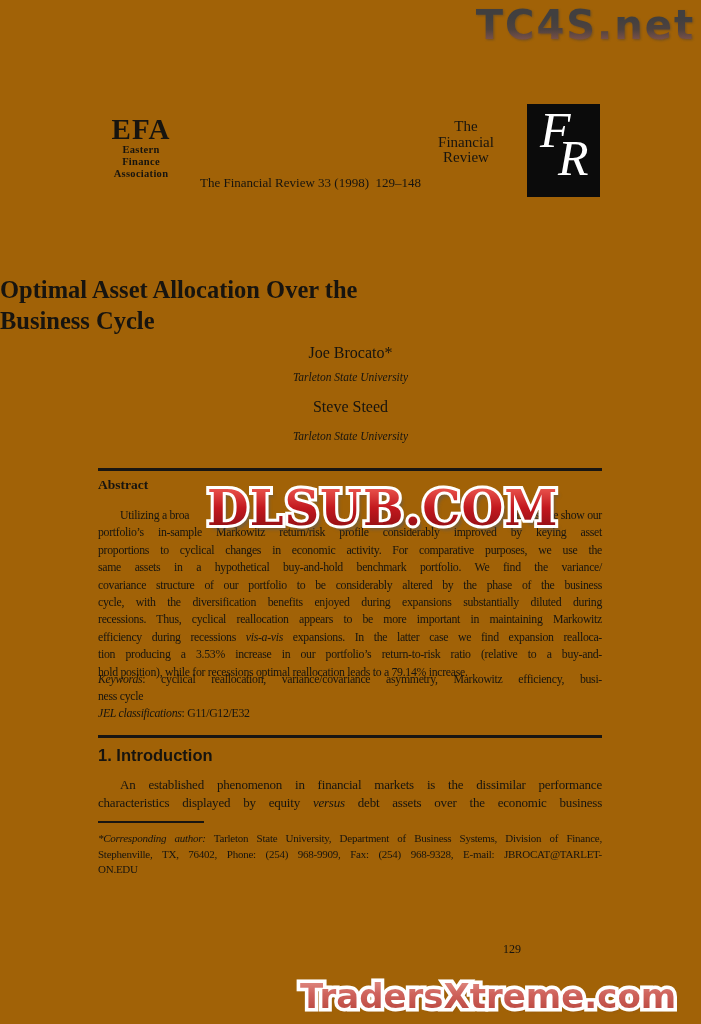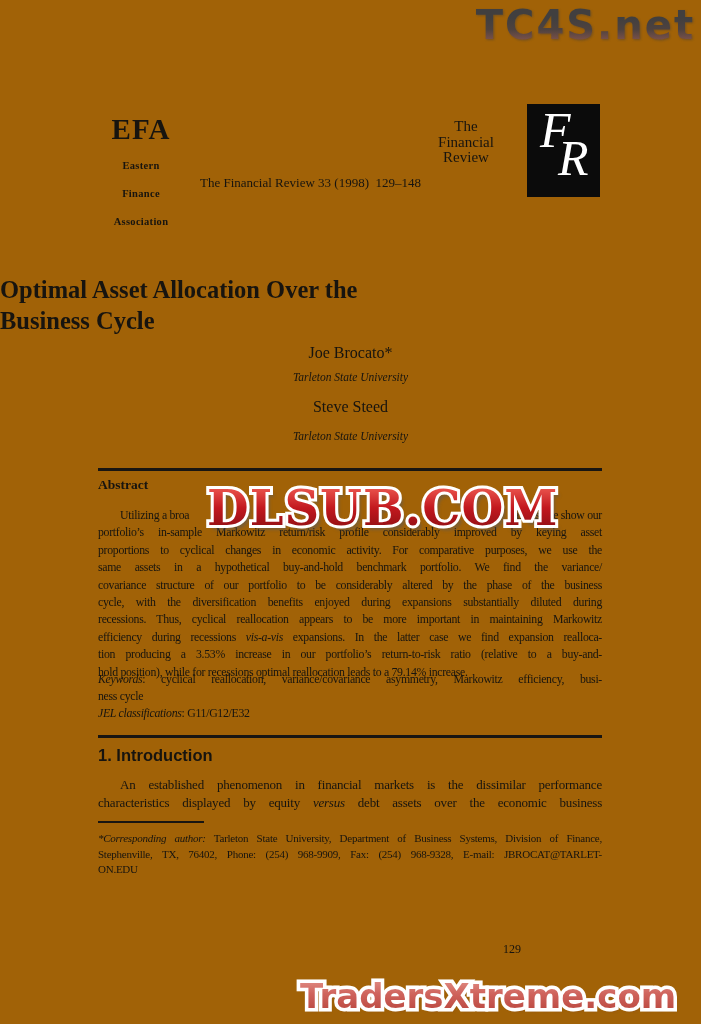--- a/index.html
+++ b/index.html
@@ -15,21 +15,21 @@
   
   .wm-top{right:6px;top:2px;font-family:"DejaVu Sans",sans-serif;font-weight:bold;
     font-size:40px;letter-spacing:2px;
     background:linear-gradient(#413f3f 35%,#4e423f 60%,#8a564c 90%);
     -webkit-background-clip:text;background-clip:text;color:transparent;
     filter:drop-shadow(1px 1px 1px rgba(60,60,60,.45));}
 
   
   .efa{left:104px;top:114px;width:74px;text-align:center;font-weight:bold;}
   .efa-acro{font-size:29px;letter-spacing:1px;line-height:30px;}
-  .efa-name{font-size:10.5px;line-height:12px;letter-spacing:.3px;margin-top:16px;}
+  .efa-name{font-size:10.5px;line-height:12px;letter-spacing:.3px;}
   .citation{left:200px;top:175px;font-size:13px;white-space:pre;}
   .jname{left:420px;top:119px;width:92px;text-align:center;font-size:15px;line-height:15.5px;}
   .frbox{left:527px;top:104px;width:73px;height:93px;background:#0b0b0b;}
   .frbox span{position:absolute;color:#fff;font-style:italic;font-size:50px;line-height:1;
     font-family:"Liberation Serif",serif;}
   .fr-f{left:13px;top:1px;}
   .fr-r{left:31px;top:29px;}
 
   
   .title{left:0;top:274px;width:701px;font-weight:bold;font-size:24.5px;line-height:31px;}

